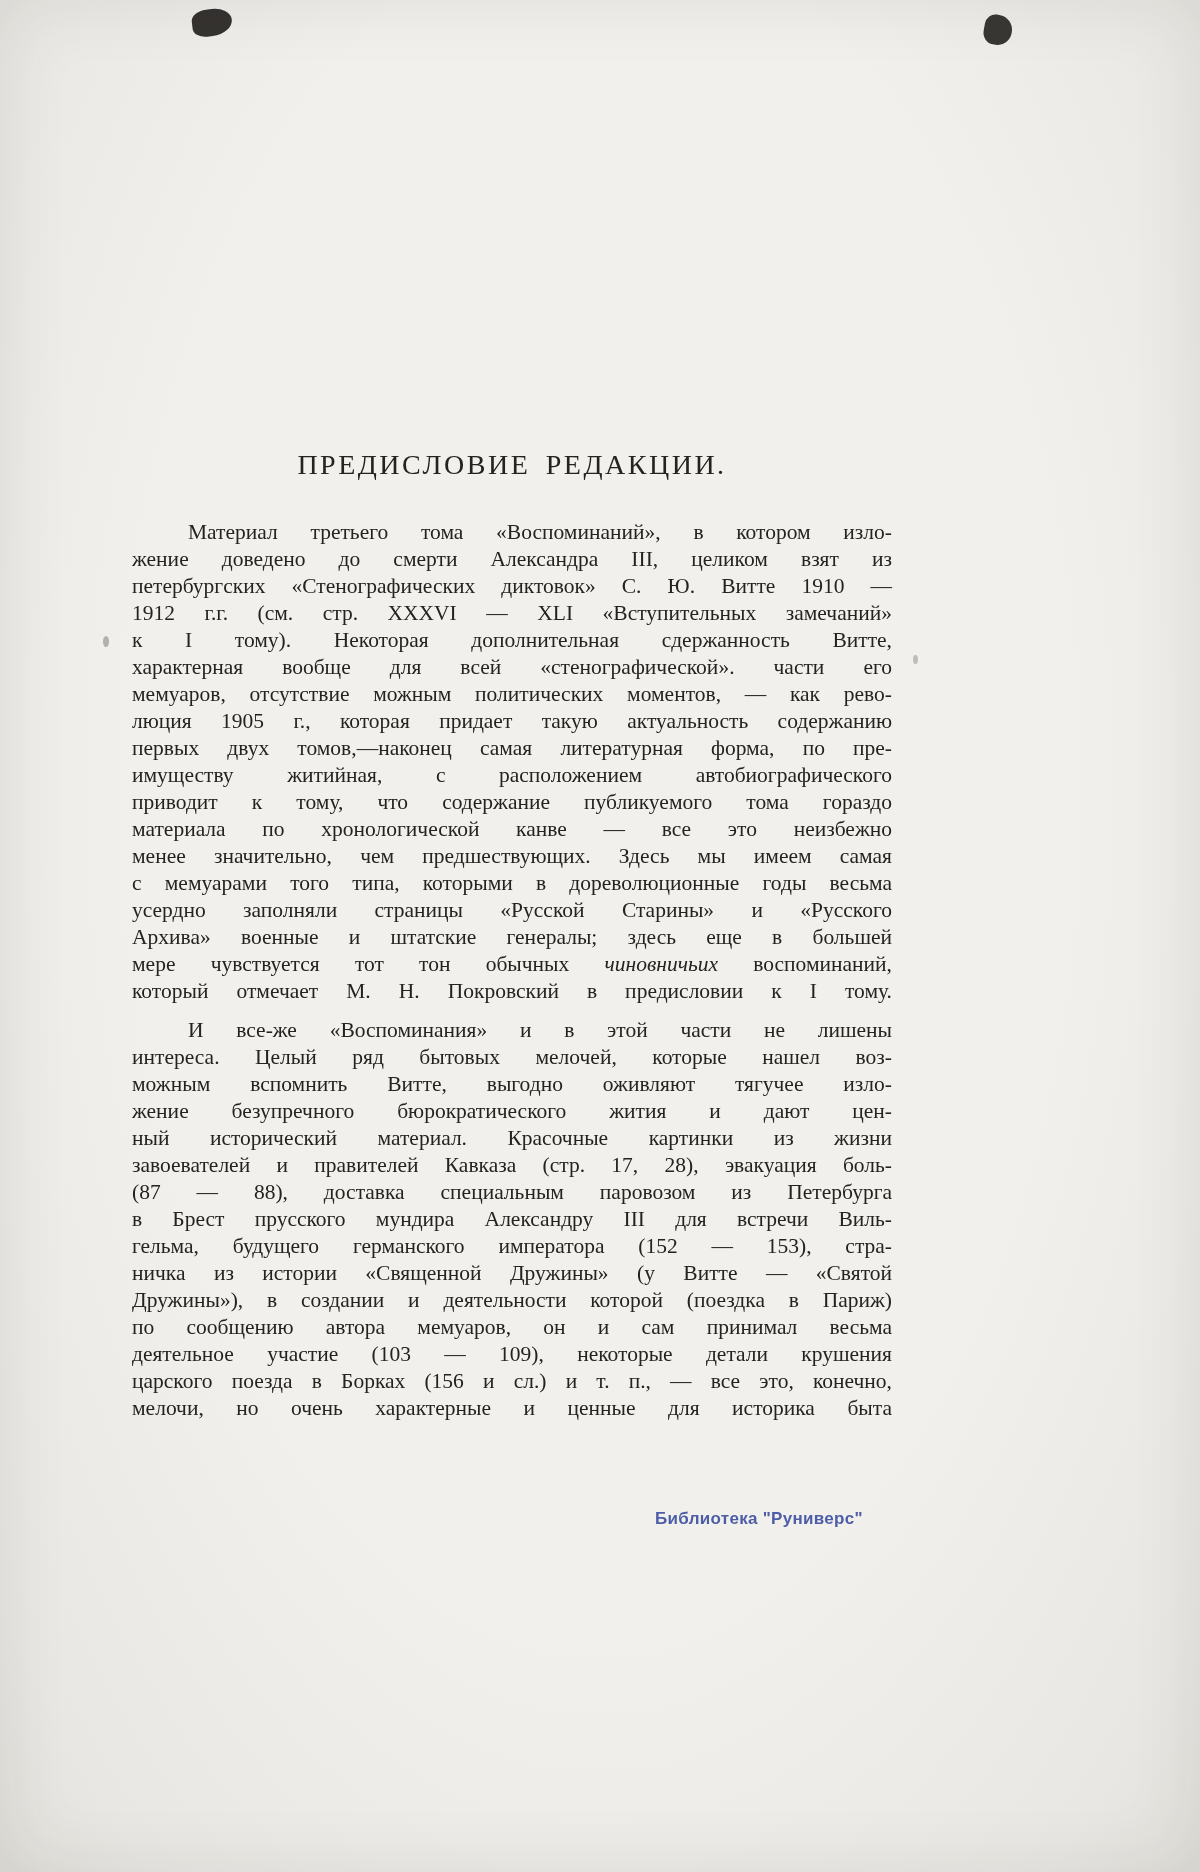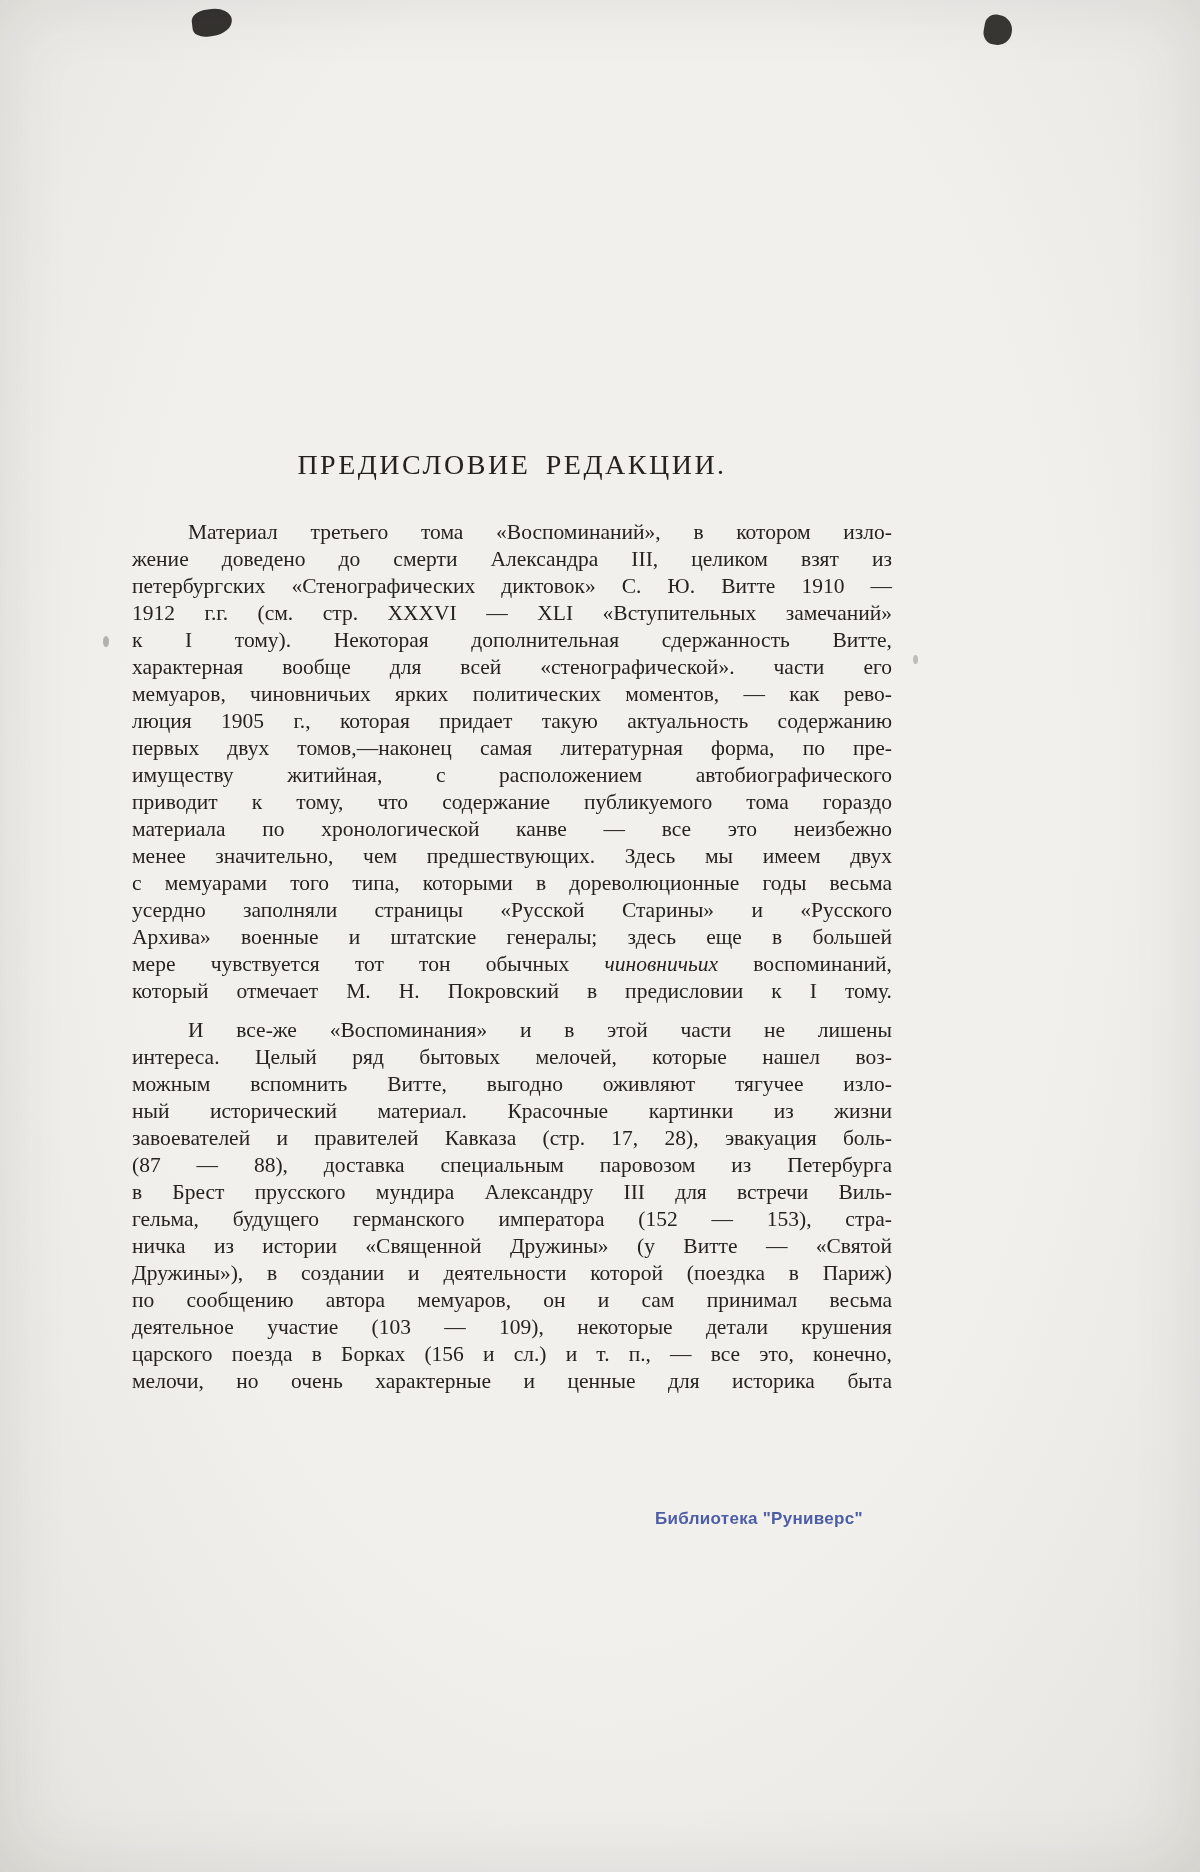--- a/index.html
+++ b/index.html
@@ -79,37 +79,38 @@
   <div class="text-block">
     <h1 class="title">ПРЕДИСЛОВИЕ РЕДАКЦИИ.</h1>
     <div>
         <div class="para">
           <div class="line first">Материал третьего тома «Воспоминаний», в котором изло-</div>
           <div class="line">жение доведено до смерти Александра III, целиком взят из</div>
           <div class="line">петербургских «Стенографических диктовок» С. Ю. Витте 1910 —</div>
           <div class="line">1912 г.г. (см. стр. XXXVI — XLI «Вступительных замечаний»</div>
           <div class="line">к I тому). Некоторая дополнительная сдержанность Витте,</div>
           <div class="line">характерная вообще для всей «стенографической». части его</div>
-          <div class="line">мемуаров, чиновничьих ярких политических моментов, — как рево-</div>
+          <div class="line">мемуаров, отсутствие можным политических моментов, — как рево-</div>
           <div class="line">люция 1905 г., которая придает такую актуальность содержанию</div>
           <div class="line">первых двух томов,—наконец самая литературная форма, по пре-</div>
           <div class="line">имуществу житийная, с расположением автобиографического</div>
           <div class="line">приводит к тому, что содержание публикуемого тома гораздо</div>
           <div class="line">материала по хронологической канве — все это неизбежно</div>
-          <div class="line">менее значительно, чем предшествующих. Здесь мы имеем двух</div>
+          <div class="line">менее значительно, чем предшествующих. Здесь мы имеем самая</div>
           <div class="line">с мемуарами того типа, которыми в дореволюционные годы весьма</div>
           <div class="line">усердно заполняли страницы «Русской Старины» и «Русского</div>
           <div class="line">Архива» военные и штатские генералы; здесь еще в большей</div>
           <div class="line">мере чувствуется тот тон обычных <span class="it">чиновничьих</span> воспоминаний,</div>
           <div class="line">который отмечает М. Н. Покровский в предисловии к I тому.</div>
         </div>
         <div class="para">
           <div class="line first">И все-же «Воспоминания» и в этой части не лишены</div>
           <div class="line">интереса. Целый ряд бытовых мелочей, которые нашел воз-</div>
           <div class="line">можным вспомнить Витте, выгодно оживляют тягучее изло-</div>
+          <div class="line">жение безупречного бюрократического жития и дают цен-</div>
           <div class="line">ный исторический материал. Красочные картинки из жизни</div>
           <div class="line">завоевателей и правителей Кавказа (стр. 17, 28), эвакуация боль-</div>
           <div class="line">(87 — 88), доставка специальным паровозом из Петербурга</div>
           <div class="line">в Брест прусского мундира Александру III для встречи Виль-</div>
           <div class="line">гельма, будущего германского императора (152 — 153), стра-</div>
           <div class="line">ничка из истории «Священной Дружины» (у Витте — «Святой</div>
           <div class="line">Дружины»), в создании и деятельности которой (поездка в Париж)</div>
           <div class="line">по сообщению автора мемуаров, он и сам принимал весьма</div>
           <div class="line">деятельное участие (103 — 109), некоторые детали крушения</div>
           <div class="line">царского поезда в Борках (156 и сл.) и т. п., — все это, конечно,</div>

